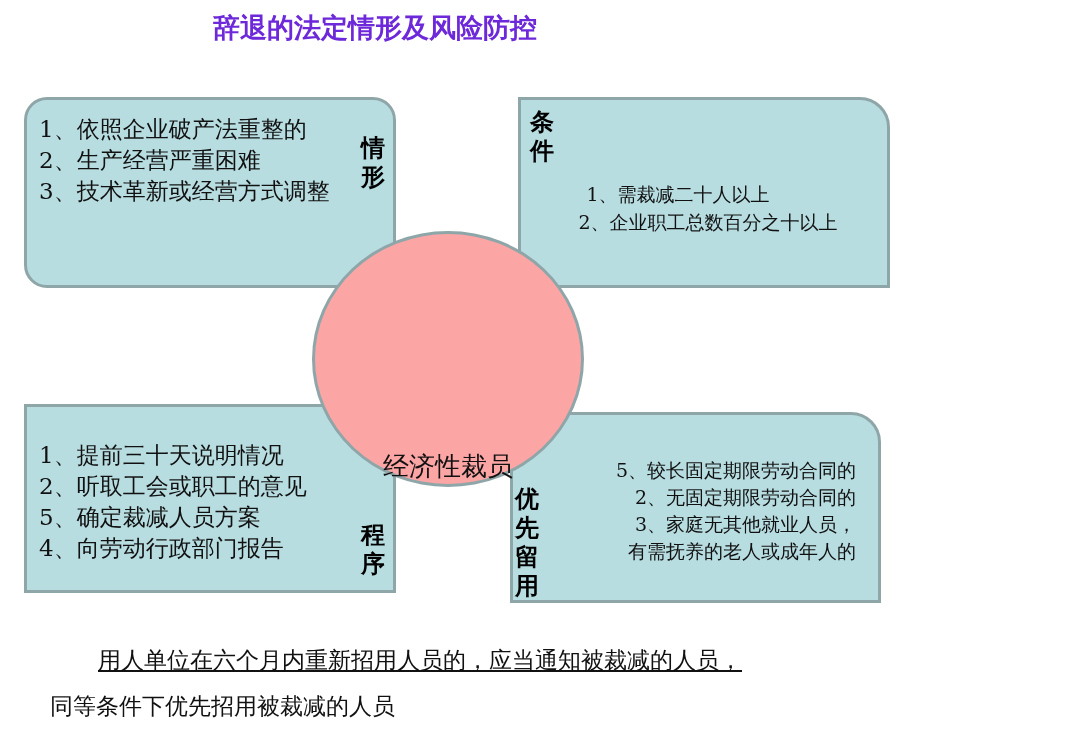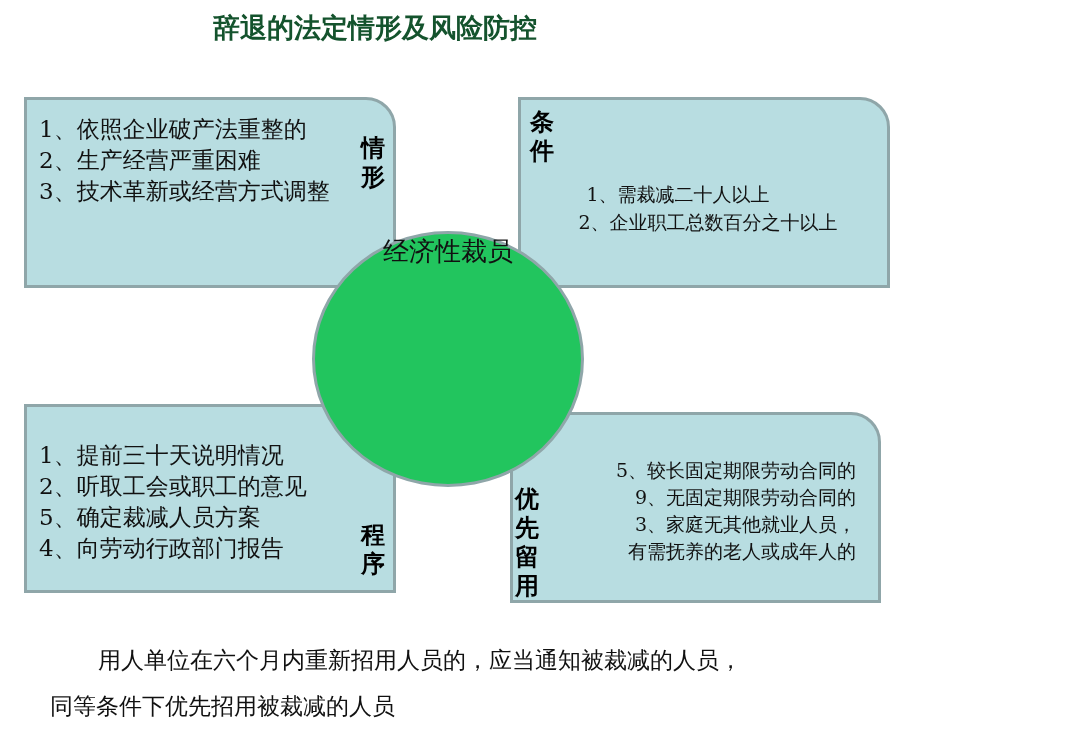--- a/index.html
+++ b/index.html
@@ -1,44 +1,44 @@
 <!DOCTYPE html>
 <html><head>
 <meta charset="utf-8">
 <style>
   html, body { margin:0; padding:0; background:#ffffff; }
   body { width:1067px; height:735px; position:relative; overflow:hidden;
          font-family:"DejaVu Serif","Liberation Serif",serif; color:#111; }
   .title { position:absolute; left:213px; top:10px; font-family:"DejaVu Sans","Liberation Sans",sans-serif;
-           font-weight:bold; font-size:27px; letter-spacing:0px; color:#14532d; }
+           font-weight:bold; font-size:27px; letter-spacing:0px; color:#6d28d9; }
   .box { position:absolute; background:#B8DDE1; border:3px solid #8FA6A9; box-sizing:border-box; }
-  .box.tl { left:24px; top:97px; width:372px; height:191px; border-top-right-radius:30px; }
+  .box.tl { left:24px; top:97px; width:372px; height:191px; border-top-right-radius:30px;border-radius:23px; }
   .box.tr { left:518px; top:97px; width:372px; height:191px; border-top-right-radius:30px; }
   .box.bl { left:24px; top:404px; width:372px; height:189px; }
   .box.br { left:510px; top:412px; width:371px; height:191px; border-top-right-radius:30px; }
   .circle { position:absolute; left:312px; top:231px; width:272px; height:256px; border-radius:50%;
-            background:#22c55e; border:3px solid #8FA6A9; box-sizing:border-box;
-            display:flex; align-items:flex-start; justify-content:center; }
+            background:#fca5a5; border:3px solid #8FA6A9; box-sizing:border-box;
+            display:flex; align-items:flex-end; justify-content:center; }
   .circle-label { font-size:26px; color:#111; }
   .list { position:absolute; margin:0; padding:0; list-style:none; }
   .list li { white-space:nowrap; }
   .list.tl { left:12px; top:14px; font-size:23px; line-height:31px; }
   .list.bl { left:12px; top:33px; font-size:23px; line-height:31px; }
   .list.tr { left:4px; width:100%; top:80px; font-size:19px; line-height:28px; text-align:center; }
   .list.br { right:22px; top:42px; font-size:19px; line-height:27px; text-align:right; }
   .list.tr li:nth-child(1) { padding-right:60px; }
   .vlabel { position:absolute; font-family:"DejaVu Sans","Liberation Sans",sans-serif; font-weight:bold;
             color:#000; font-size:24px; line-height:29px; width:28px; text-align:center; }
   .vlabel.tl { right:6px; top:34px; }
   .vlabel.tr { left:7px; top:8px; }
   .vlabel.bl { right:6px; top:114px; }
   .vlabel.br { left:0px; top:70px; }
   .footer { position:absolute; left:50px; top:645px; font-family:"DejaVu Sans","Liberation Sans",sans-serif;
             font-size:23px; line-height:30px; color:#111; }
-  .footer .l1 { display:block; padding-left:48px; }
+  .footer .l1 { display:block; padding-left:48px;text-decoration:underline; }
   .footer .l2 { display:block;margin-top:16px; }
 </style>
 </head>
 <body>
 
 <div class="title">辞退的法定情形及风险防控</div>
 
 <div class="box tl">
   <ul class="list tl">
     <li>1、依照企业破产法重整的</li>
@@ -77,21 +77,21 @@
 
 <div class="box br">
   <div class="vlabel br">
     <div>优</div>
     <div>先</div>
     <div>留</div>
     <div>用</div>
   </div>
   <ul class="list br">
     <li>5、较长固定期限劳动合同的</li>
-    <li>9、无固定期限劳动合同的</li>
+    <li>2、无固定期限劳动合同的</li>
     <li>3、家庭无其他就业人员，</li>
     <li>有需抚养的老人或成年人的</li>
   </ul>
 </div>
 
 <div class="circle">
   <span class="circle-label">经济性裁员</span>
 </div>
 
 <div class="footer">

